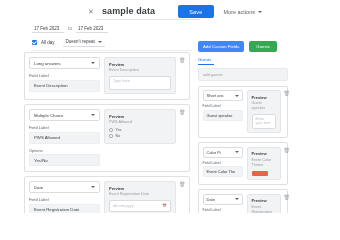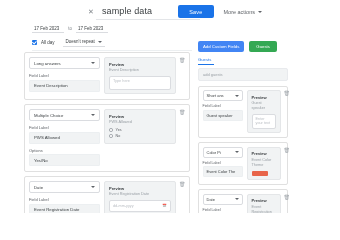--- a/index.html
+++ b/index.html
@@ -13,20 +13,21 @@
 
   
   .header { display:flex; align-items:center; padding: 6px 8px 0 8px; }
   .close-x {
     width: 10px; height: 10px; margin-left: 78px; margin-right: 6px;
     color:#80868b; font-size: 7px; line-height: 10px; text-align:center;
   }
   .doc-title {
     flex: 0 0 auto; font-size: 9px; color: #3c4043; letter-spacing: .1px;
     padding-bottom: 1px;
+    font-weight: bold;
   }
   .title-underline {
     position:absolute; left: 96px; top: 19px; width: 104px; height:1px; background:#e3e5e8;
   }
   .header-actions {
     position:absolute; right: 74px; top: 5px; display:flex; align-items:center; gap:6px;
   }
   .btn-save {
     background:#1a73e8; color:#fff; font-size:5.5px; border:none; border-radius:2px;
     padding: 3.5px 11px; letter-spacing:.2px; cursor:pointer;

